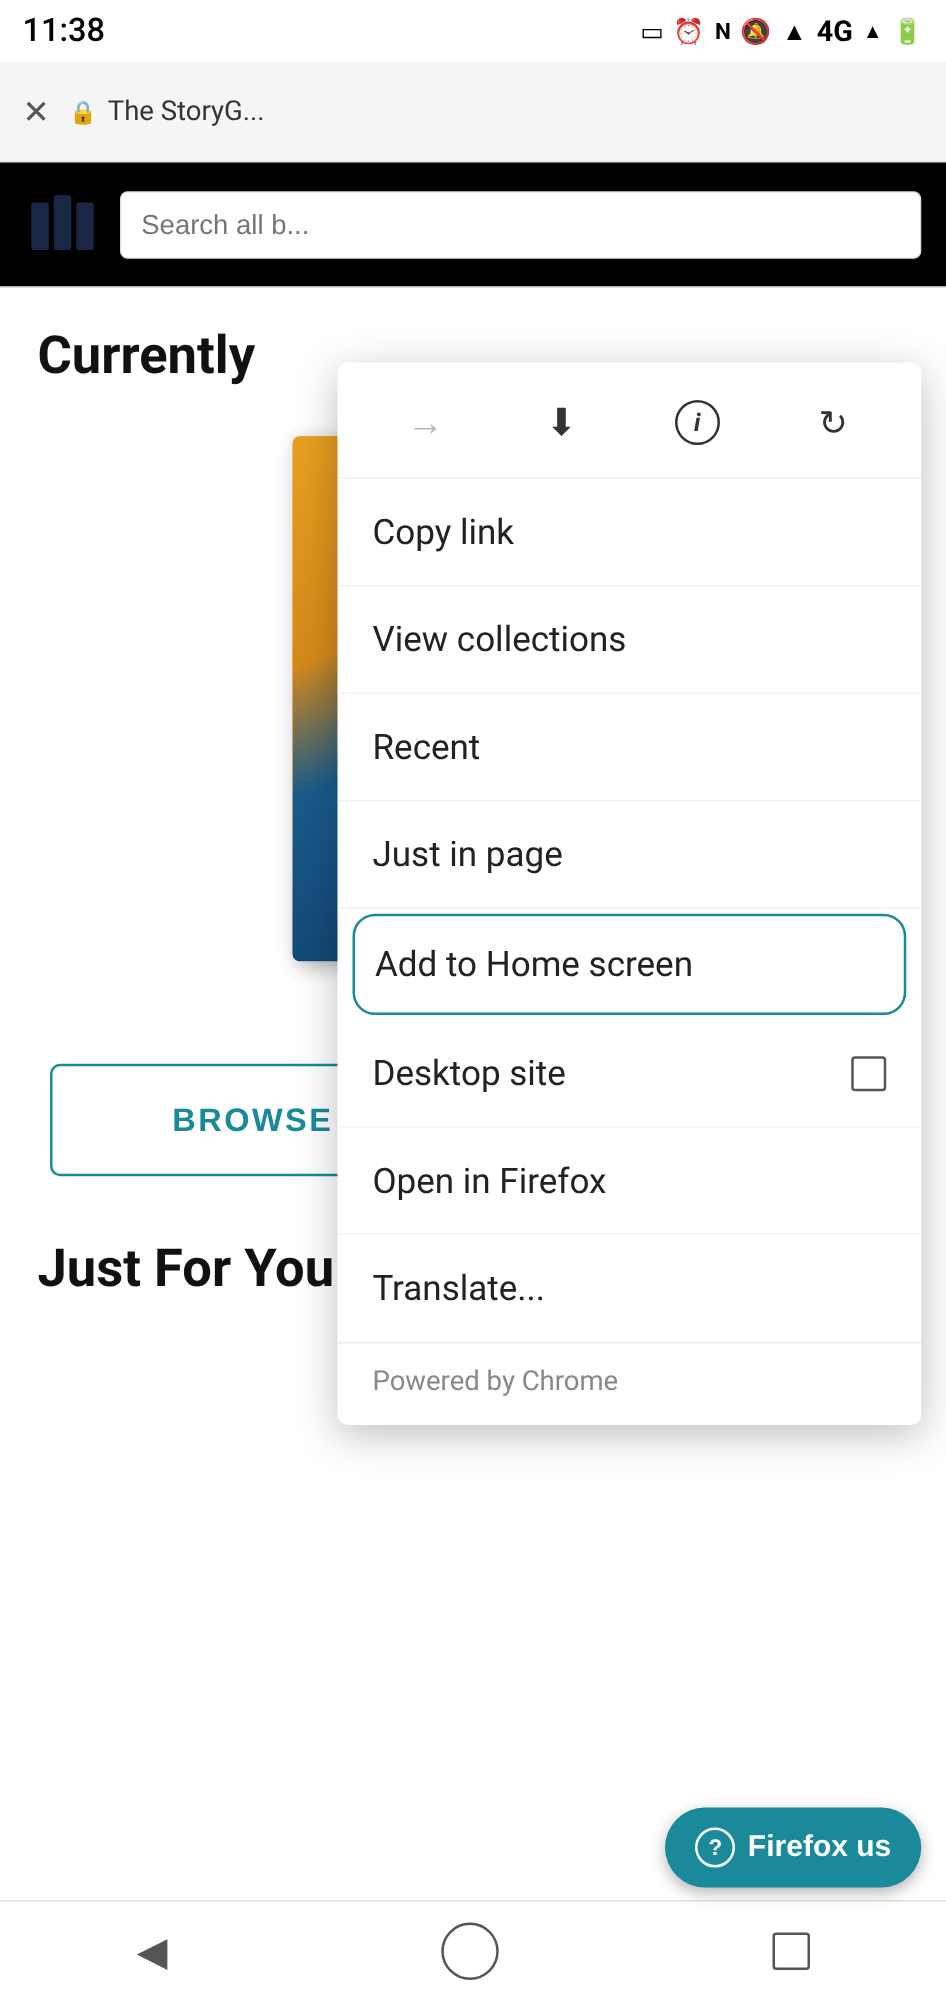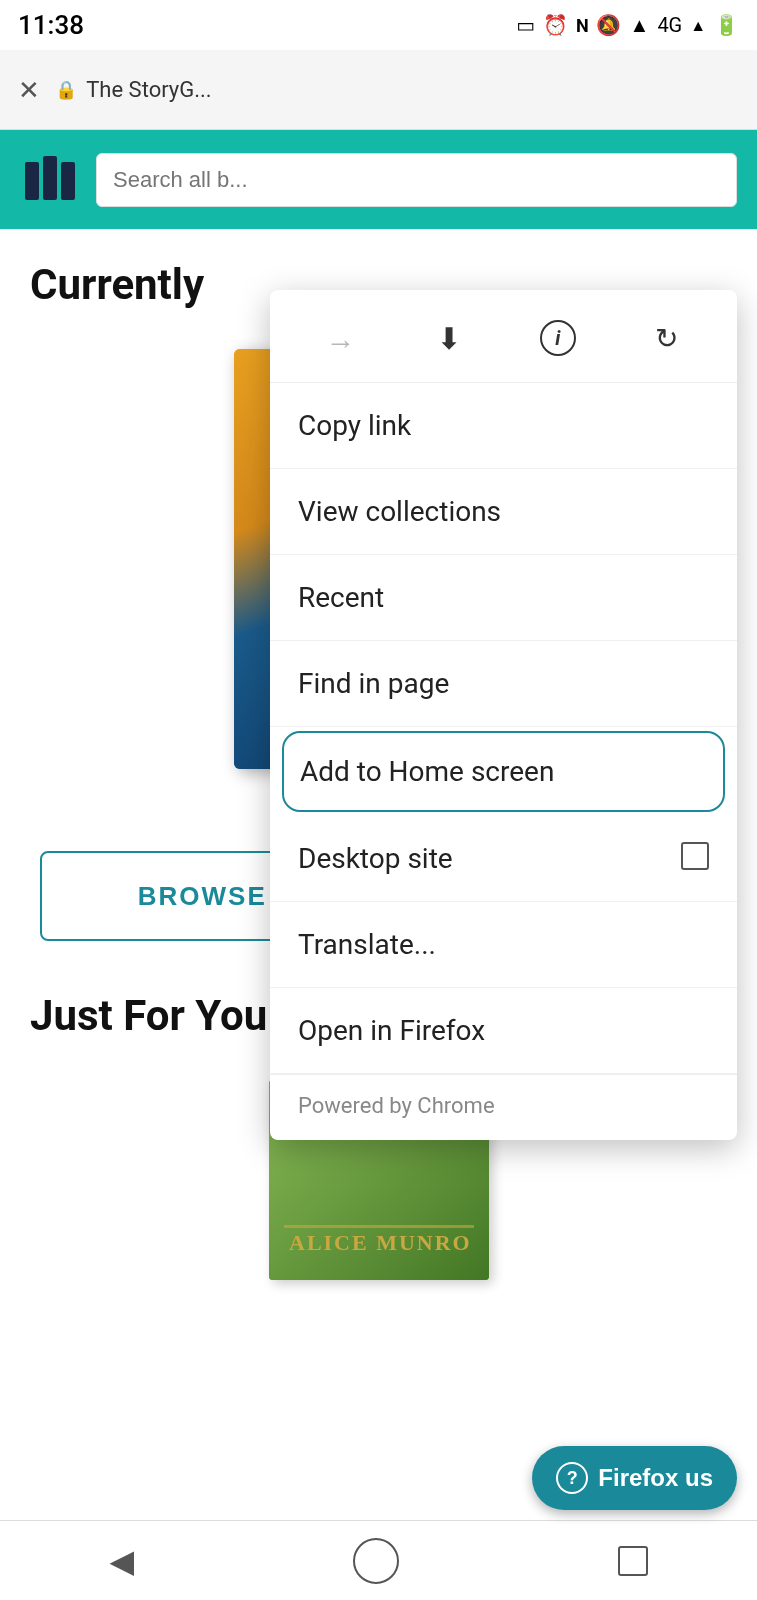--- a/index.html
+++ b/index.html
@@ -63,21 +63,21 @@
       font-size: 18px;
     }
     .browser-url {
       font-size: 22px;
       color: #333;
     }
 
     
     .app-header {
       height: 100px;
-      background: #14b8a6;
+      background: #000000;
       border-bottom: 1px solid #eee;
       display: flex;
       align-items: center;
       padding: 0 20px;
       gap: 16px;
     }
     .logo {
       width: 60px;
       height: 60px;
       display: flex;
@@ -324,20 +324,21 @@
       color: #333;
     }
 
     
     .menu-item {
       padding: 26px 28px;
       font-size: 28px;
       color: #222;
       cursor: pointer;
       display: flex;
+      align-items: center;
       justify-content: space-between;
       border-bottom: 1px solid #f0f0f0;
     }
     .menu-item:last-child {
       border-bottom: none;
     }
     .menu-item.highlighted {
       border: 2.5px solid #1a8a9a;
       border-radius: 18px;
       margin: 4px 12px;
@@ -363,21 +364,21 @@
 <body>
 
 <div class="status-bar">
   <span class="status-time">11:38</span>
   <div class="status-icons">
     <span>▭</span>
     <span>⏰</span>
     <span style="font-weight:700;font-size:18px;">N</span>
     <span>🔕</span>
     <span>▲</span>
-    <span style="font-size:20px;font-weight:400;text-align:right;">4G</span>
+    <span style="font-size:23px;font-weight:700;text-align:right;">4G</span>
     <span style="font-size:16px;">▲</span>
     <span>🔋</span>
   </div>
 </div>
 
 <div class="browser-bar">
   <span class="browser-close-btn">✕</span>
   <div class="browser-tab">
     <span class="lock-icon">🔒</span>
     <div>
@@ -422,36 +423,20 @@
   <div class="dot-indicator">
     <div class="dot"></div>
   </div>
 
   <div class="browse-section">
     <button class="browse-btn">BROWSE YOUR CURRENT READS</button>
   </div>
 
   <div class="just-for-you">Just For You</div>
 
-  <div class="book-area-2">
-    <div class="book-cover-2">
-      <svg viewBox="0 0 220 200" style="position:absolute;top:0;left:0;width:100%;height:100%;">
-        <rect width="220" height="200" fill="#7ab548"></rect>
-        <rect x="0" y="0" width="220" height="200" fill="url(#greenGrad)" opacity="0.9"></rect>
-        <defs>
-          <linearGradient id="greenGrad" x1="0" y1="0" x2="1" y2="1">
-            <stop offset="0%" stop-color="#8aba58"></stop>
-            <stop offset="100%" stop-color="#3d7020"></stop>
-          </linearGradient>
-        </defs>
-        <text x="20" y="170" font-family="serif" font-size="22" font-weight="700" fill="#c8a840" letter-spacing="2">ALICE MUNRO</text>
-        <rect x="15" y="145" width="190" height="3" fill="#c8a840" opacity="0.6"></rect>
-      </svg>
-    </div>
-  </div>
 
   <div class="menu-overlay">
 
     <div class="menu-toolbar">
       <div class="menu-tool-btn disabled">
         <span class="tool-icon">→</span>
       </div>
       <div class="menu-tool-btn">
         <span class="tool-icon">⬇</span>
       </div>
@@ -468,34 +453,34 @@
     <div class="menu-item">
       <span>Copy link</span>
     </div>
     <div class="menu-item">
       <span>View collections</span>
     </div>
     <div class="menu-item">
       <span>Recent</span>
     </div>
     <div class="menu-item">
-      <span>Find in page</span>
+      <span>Just in page</span>
     </div>
     <div class="menu-item highlighted">
       <span>Add to Home screen</span>
     </div>
     <div class="menu-item">
       <span>Desktop site</span>
       <div class="menu-item-checkbox"></div>
     </div>
     <div class="menu-item">
+      <span>Open in Firefox</span>
+    </div>
+    <div class="menu-item">
       <span>Translate...</span>
-    </div>
-    <div class="menu-item">
-      <span>Open in Firefox</span>
     </div>
 
     <div class="powered-by">Powered by Chrome</div>
   </div>
 
 </div>
 
 <button class="contact-us-btn">
   <div class="contact-circle">
     <span>?</span>

